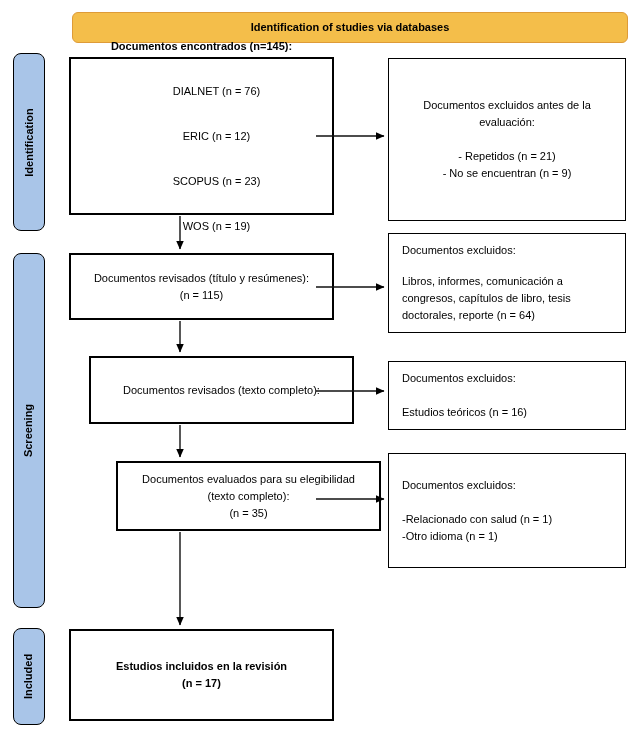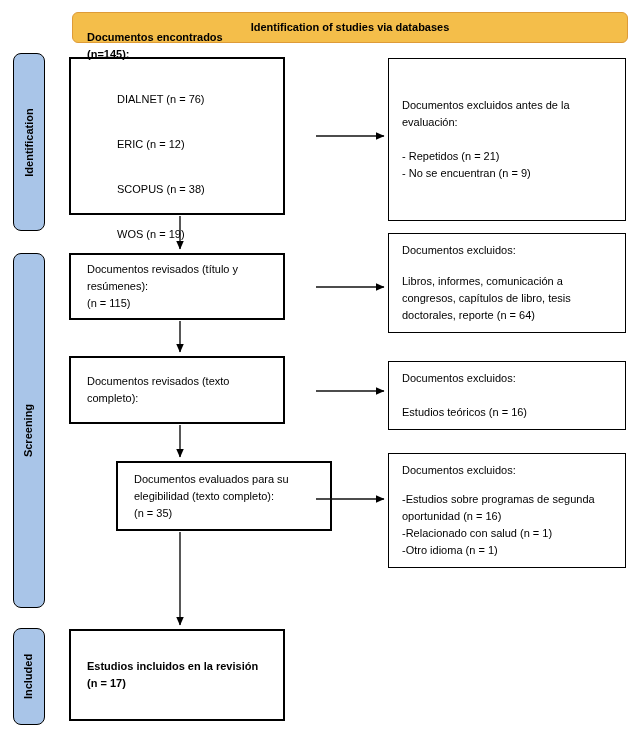--- a/index.html
+++ b/index.html
@@ -39,39 +39,39 @@
   }
   .side-tab span{
     transform:rotate(-90deg);
     white-space:nowrap;
     font-weight:bold;
   }
   .tab-identification{top:53px;height:178px;}
   .tab-screening{top:253px;height:355px;}
   .tab-included{top:628px;height:97px;}
   .flow-box{
-    position:absolute;left:69px;width:216px;
+    position:absolute;left:69px;width:265px;
     background:var(--box-background);
     border:2px solid var(--border);
     padding:8px 16px;
-    display:flex;flex-direction:column;justify-content:center;
+    display:flex;flex-direction:column;justify-content:center;text-align:center;
   }
   .excl-box{
     position:absolute;left:388px;width:238px;
     background:var(--box-background);
     border:1px solid var(--border);
     padding:8px 13px;
     display:flex;flex-direction:column;justify-content:center;
   }
   .box-found{top:57px;height:158px;}
   .box-titles{top:253px;height:67px;}
-  .box-fulltext{top:356px;height:68px;}
+  .box-fulltext{top:356px;height:68px;margin-left:20px;}
   .box-eligibility{top:461px;height:70px;margin-left:47px;}
   .box-included{top:629px;height:92px;font-weight:bold;}
-  .excl-1{top:58px;height:163px;}
+  .excl-1{top:58px;height:163px;text-align:center;}
   .excl-2{top:233px;height:100px;}
   .excl-3{top:361px;height:69px;}
   .excl-4{top:453px;height:115px;}
   .bold{font-weight:bold;}
   .gap{height:17px;}
   .indent{margin-left:30px;margin-top:28px;}
   .arrows{
     position:absolute;left:0;top:0;width:641px;height:731px;
     pointer-events:none;
   }
@@ -93,21 +93,21 @@
   </div>
   <div class="side-tab tab-included">
     <span>Included</span>
   </div>
 
   <div class="flow-box box-found">
     <div class="bold">Documentos encontrados (n=145):</div>
     <div class="gap"></div>
     <div class="indent">DIALNET (n = 76)</div>
     <div class="indent">ERIC (n = 12)</div>
-    <div class="indent">SCOPUS (n = 38)</div>
+    <div class="indent">SCOPUS (n = 23)</div>
     <div class="indent">WOS (n = 19)</div>
   </div>
 
   <div class="flow-box box-titles">
     <div>Documentos revisados (título y resúmenes):</div>
     <div>(n = 115)</div>
   </div>
 
   <div class="flow-box box-fulltext">
     <div>Documentos revisados (texto completo):</div>
@@ -138,21 +138,20 @@
 
   <div class="excl-box excl-3">
     <div>Documentos excluidos:</div>
     <div class="gap"></div>
     <div>Estudios teóricos (n = 16)</div>
   </div>
 
   <div class="excl-box excl-4">
     <div>Documentos excluidos:</div>
     <div class="gap"></div>
-    <div>-Estudios sobre programas de segunda oportunidad (n = 16)</div>
     <div>-Relacionado con salud (n = 1)</div>
     <div>-Otro idioma (n = 1)</div>
   </div>
 
   <svg class="arrows" viewBox="0 0 641 731" xmlns="http://www.w3.org/2000/svg">
     <defs>
       <marker id="ah" markerWidth="10" markerHeight="10" refX="8.5" refY="4" orient="auto" markerUnits="userSpaceOnUse">
         <path d="M0,0 L9,4 L0,8 z" fill="#000"></path>
       </marker>
     </defs>

